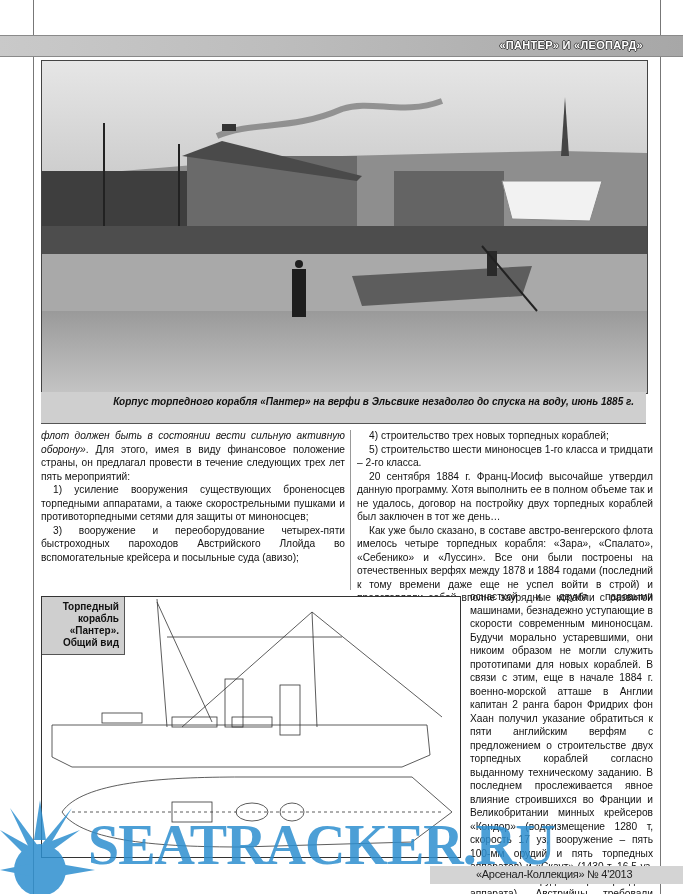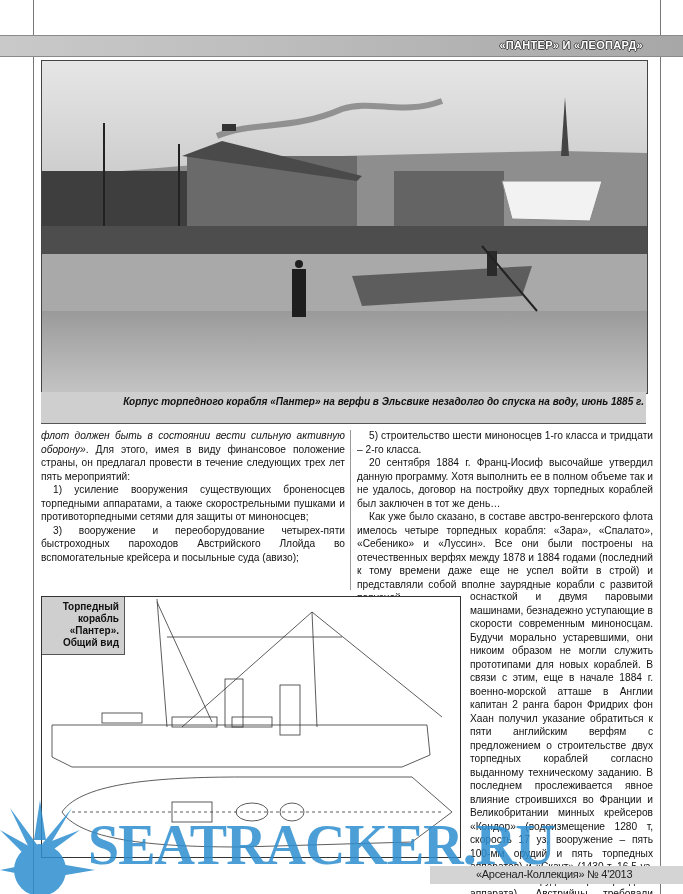--- a/index.html
+++ b/index.html
@@ -3,21 +3,21 @@
 <meta charset="utf-8">
 <style>
   html,body{margin:0;padding:0;background:#fff;}
   body{width:683px;height:894px;position:relative;overflow:hidden;font-family:"Liberation Sans",sans-serif;color:#111;}
   .crop-v{position:absolute;top:0;bottom:0;width:1px;background:#777;}
   .crop-v.l{left:33px;} .crop-v.r{left:660px;}
   .header-band{position:absolute;left:0;top:35px;width:683px;height:20px;background:linear-gradient(90deg,#c9c9c9 0%,#bdbdbd 40%,#a7a7a7 100%);border-top:1px solid #8a8a8a;border-bottom:1px solid #8a8a8a;}
   .header-title{position:absolute;right:40px;top:3px;font-size:11px;font-weight:bold;color:#fff;letter-spacing:0.3px;text-shadow:-1px 0 #444,1px 0 #444,0 -1px #444,0 1px #444;}
   .photo{position:absolute;left:41px;top:60px;width:605px;height:332px;border:1px solid #444;overflow:hidden;background:#d6d6d6;}
   .photo svg{display:block;}
-  .caption{position:absolute;left:41px;top:392px;width:605px;height:32px;background:#cfcfcf;border-bottom:1px solid #555;font-size:10px;font-weight:bold;font-style:italic;text-align:right;line-height:13px;padding-top:3px;box-sizing:border-box;padding-right:2px;}
+  .caption{position:absolute;left:41px;top:392px;width:605px;height:32px;background:#cfcfcf;border-bottom:1px solid #555;font-size:10px;font-weight:bold;font-style:italic;text-align:right;line-height:13px;padding-top:3px;box-sizing:border-box;padding-right:12px;}
   .col{position:absolute;font-size:10.2px;line-height:13.5px;text-align:justify;}
   .col p{margin:0;text-indent:12px;}
   .col p.noind{text-indent:0;}
   .col-left{left:41px;top:429px;width:304px;}
   .col-right{left:357px;top:429px;width:296px;}
   .col-right2{left:470px;top:590px;width:183px;}
   .col-sep{position:absolute;left:350px;top:430px;width:1px;height:160px;background:#999;}
   .drawing{position:absolute;left:41px;top:596px;width:418px;height:260px;border:1px solid #333;background:#fff;overflow:hidden;}
   .draw-label{position:absolute;left:0;top:0;width:83px;height:58px;background:#cfcfcf;border-right:1px solid #555;border-bottom:1px solid #555;font-size:10px;font-weight:bold;text-align:right;line-height:12px;padding:4px 5px 0 0;box-sizing:border-box;}
   .footer-band{position:absolute;left:430px;top:866px;width:253px;height:18px;background:#d4d4d4;}
@@ -77,20 +77,21 @@
 
 <div class="col col-left">
   <p class="noind"><i>флот должен быть в состоянии вести сильную активную оборону»</i><span>. Для этого, имея в виду финансовое положение страны, он предлагал провести в течение следующих трех лет пять мероприятий:</span></p>
   <p>1) усиление вооружения существующих броненосцев торпедными аппаратами, а также скорострельными пушками и противоторпедными сетями для защиты от миноносцев;</p>
   <p>3) вооружение и переоборудование четырех-пяти быстроходных пароходов Австрийского Ллойда во вспомогательные крейсера и посыльные суда (авизо);</p>
 </div>
 
 <div class="col-sep"></div>
 
 <div class="col col-right">
+  <p>4) строительство трех новых торпедных кораблей;</p>
   <p>5) строительство шести миноносцев 1-го класса и тридцати – 2-го класса.</p>
   <p>20 сентября 1884 г. Франц-Иосиф высочайше утвердил данную программу. Хотя выполнить ее в полном объеме так и не удалось, договор на постройку двух торпедных кораблей был заключен в тот же день…</p>
   <p>Как уже было сказано, в составе австро-венгерского флота имелось четыре торпедных корабля: «Зара», «Спалато», «Себенико» и «Луссин». Все они были построены на отечественных верфях между 1878 и 1884 годами (последний к тому времени даже еще не успел войти в строй) и представляли собой вполне заурядные корабли с развитой парусной</p>
 </div>
 
 <div class="col col-right2">
   <p class="noind">оснасткой и двумя паровыми машинами, безнадежно уступающие в скорости современным миноносцам. Будучи морально устаревшими, они никоим образом не могли служить прототипами для новых кораблей. В связи с этим, еще в начале 1884 г. военно-морской атташе в Англии капитан 2 ранга барон Фридрих фон Хаан получил указание обратиться к пяти английским верфям с предложением о строительстве двух торпедных кораблей согласно выданному техническому заданию. В последнем прослеживается явное влияние строившихся во Франции и Великобритании минных крейсеров «Кондор» (водоизмещение 1280 т, скорость 17 уз, вооружение – пять 100-мм орудий и пять торпедных аппаратов) и «Скаут» (1430 т, 16,5 уз, пять 127-мм орудий и три торпедных аппарата). Австрийцы требовали водоизмещение не более 1500 т, скорость «в полном вооружении и с запасами» не</p>
 </div>
 
 <div class="drawing">

